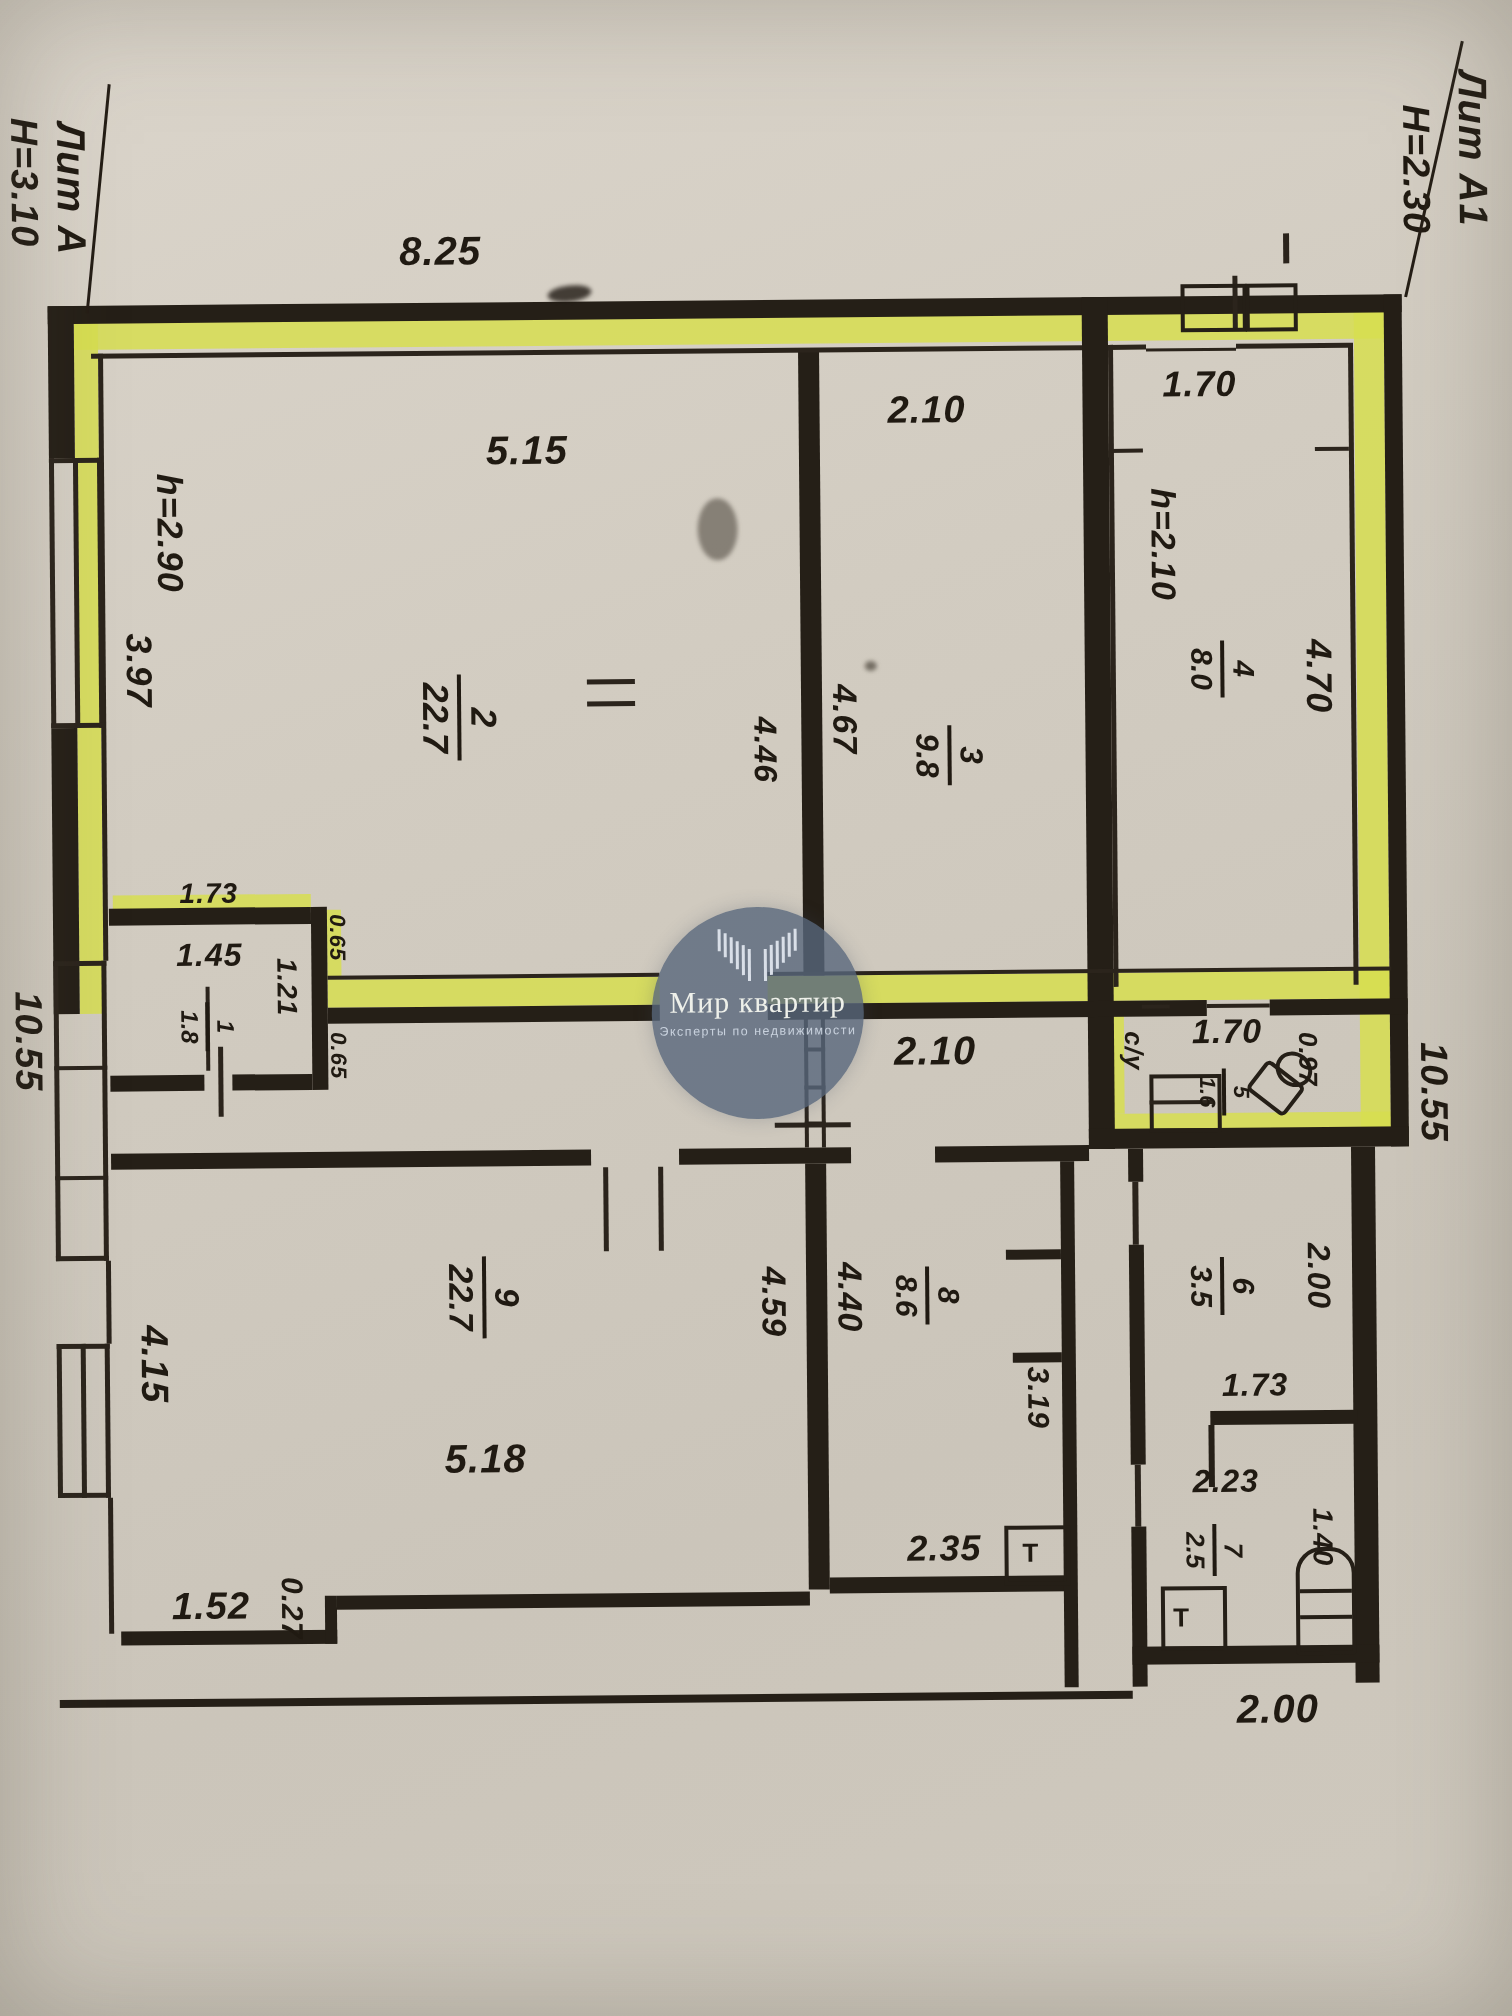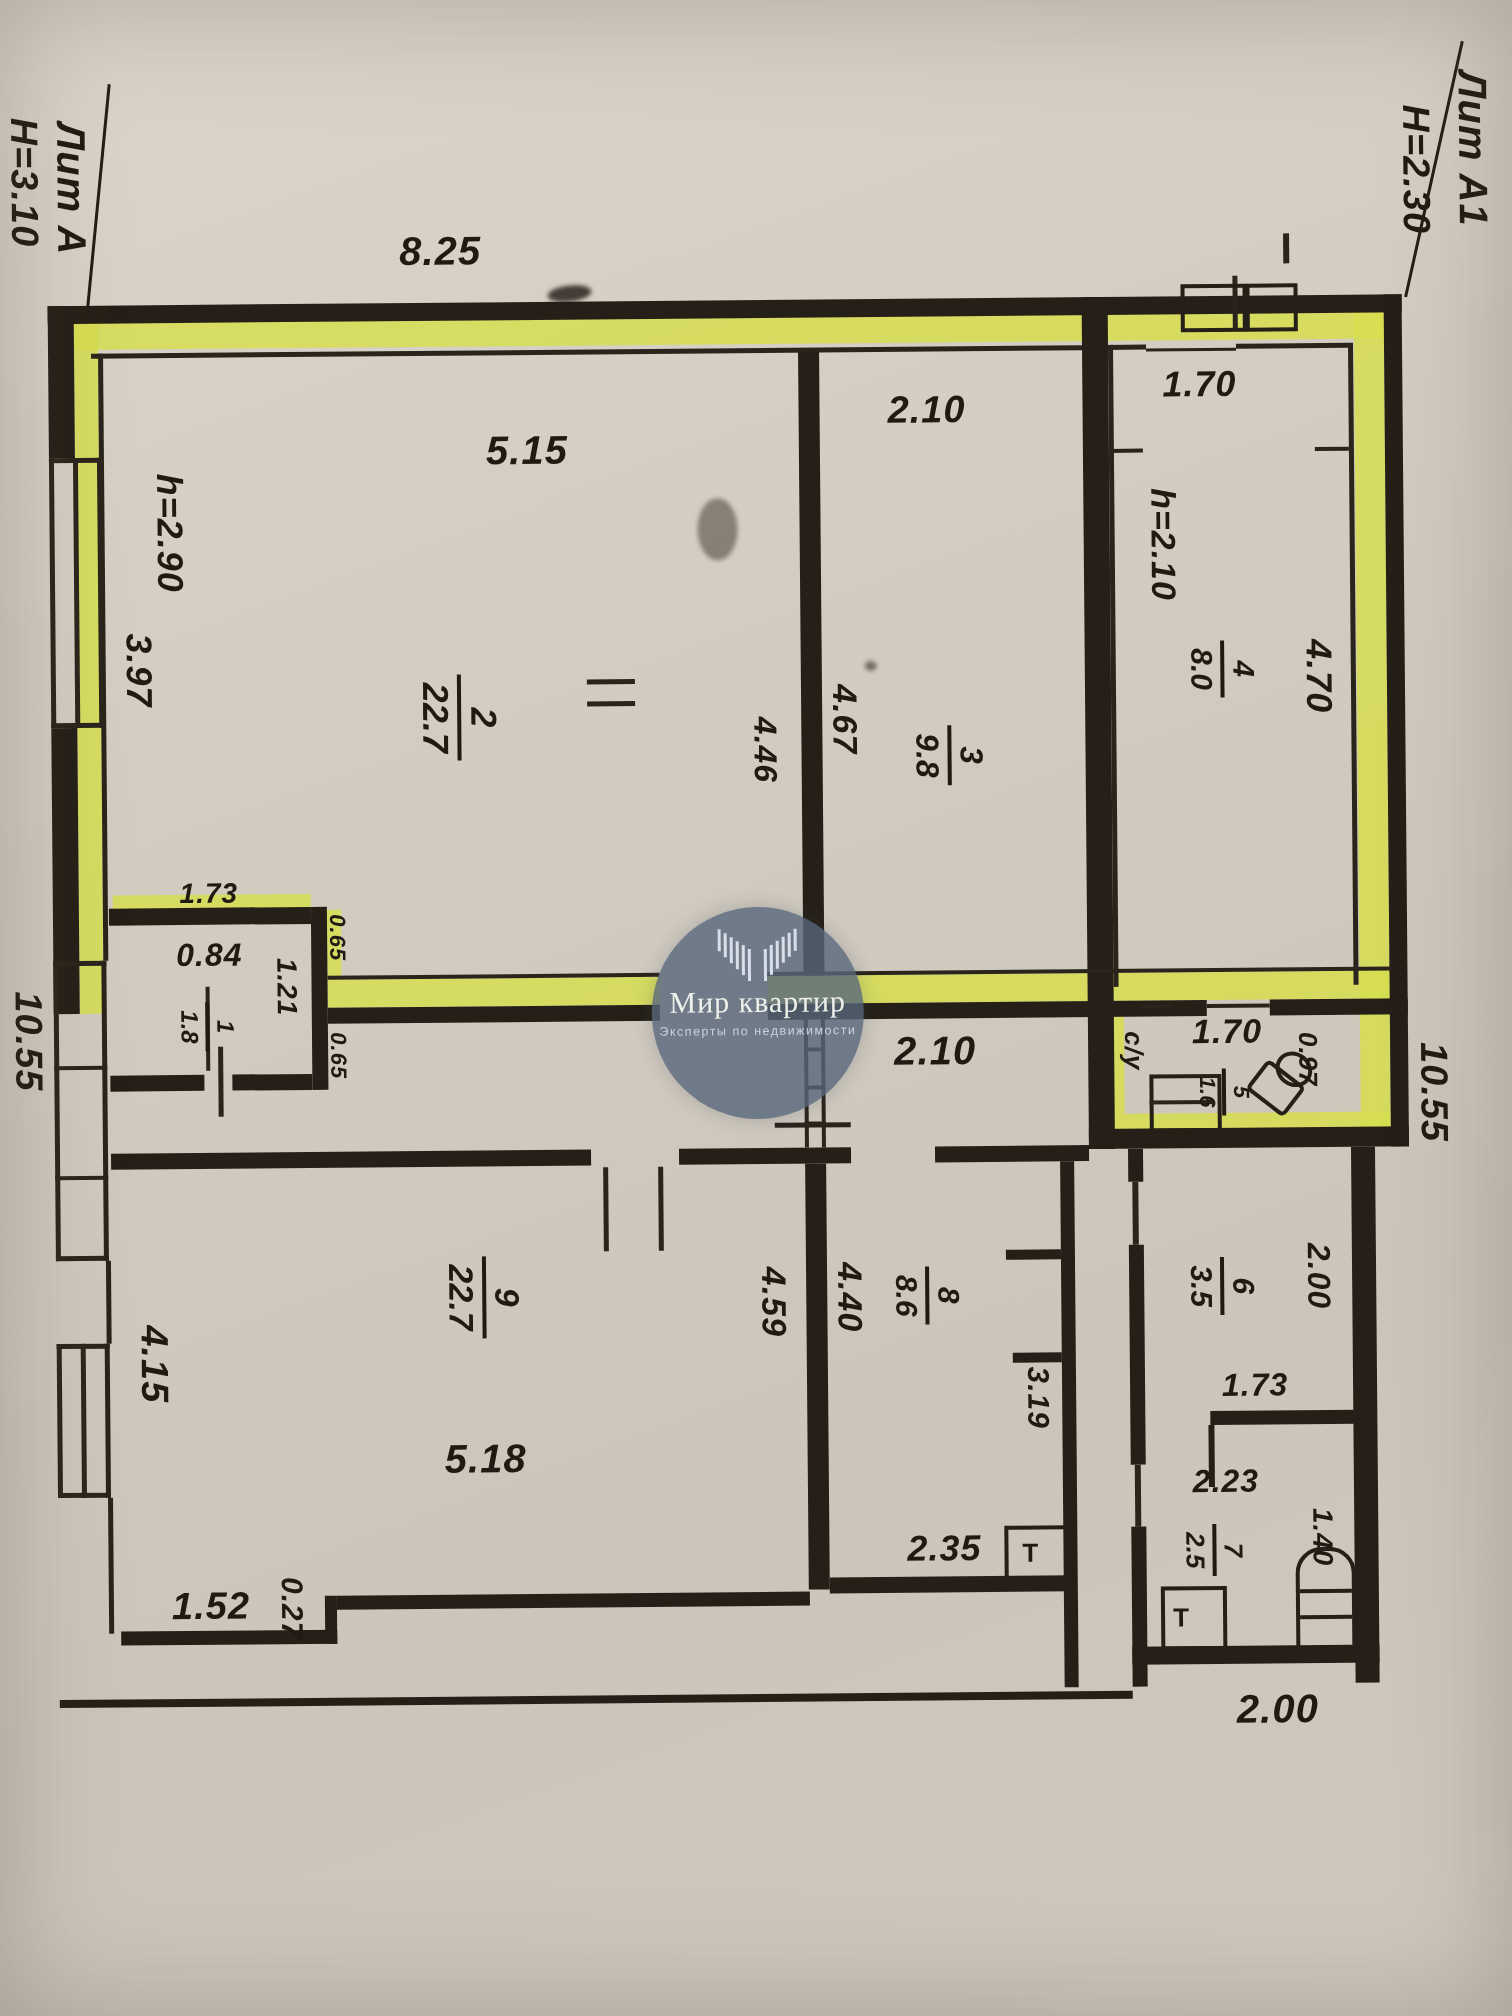--- a/index.html
+++ b/index.html
@@ -180,21 +180,21 @@
 
   <div class="lbl" style="left:1155px;top:366px;width:96px;height:44px;font-size:36px;">1.70</div>
   <div class="lbl v" style="left:1066px;top:526px;width:200px;height:44px;font-size:34px;">h=2.10</div>
   <div class="lbl v" style="left:1235px;top:659px;width:170px;height:44px;font-size:36px;">4.70</div>
   <div class="frac" style="left:1176px;top:633px;width:95px;height:80px;font-size:30px;">
     <span class="num">4</span>
     <span class="den">8.0</span>
   </div>
 
   <div class="lbl" style="left:166px;top:872px;width:84px;height:34px;font-size:28px;">1.73</div>
-  <div class="lbl" style="left:152px;top:930px;width:112px;height:40px;font-size:32px;">0.84</div>
+  <div class="lbl" style="left:152px;top:930px;width:112px;height:40px;font-size:32px;">1.45</div>
   <div class="lbl v" style="left:230px;top:964px;width:110px;height:38px;font-size:28px;">1.21</div>
   <div class="frac" style="left:168px;top:987px;width:75px;height:70px;font-size:24px;">
     <span class="num">1</span>
     <span class="den">1.8</span>
   </div>
   <div class="lbl v" style="left:294px;top:918px;width:84px;height:32px;font-size:22px;">0.65</div>
   <div class="lbl v" style="left:294px;top:1036px;width:84px;height:32px;font-size:22px;">0.65</div>
 
   <div class="lbl" style="left:878px;top:1028px;width:110px;height:48px;font-size:40px;">2.10</div>
 

